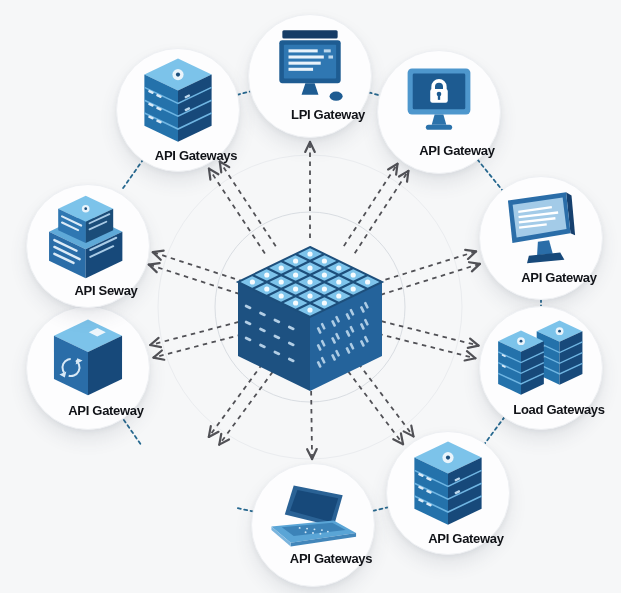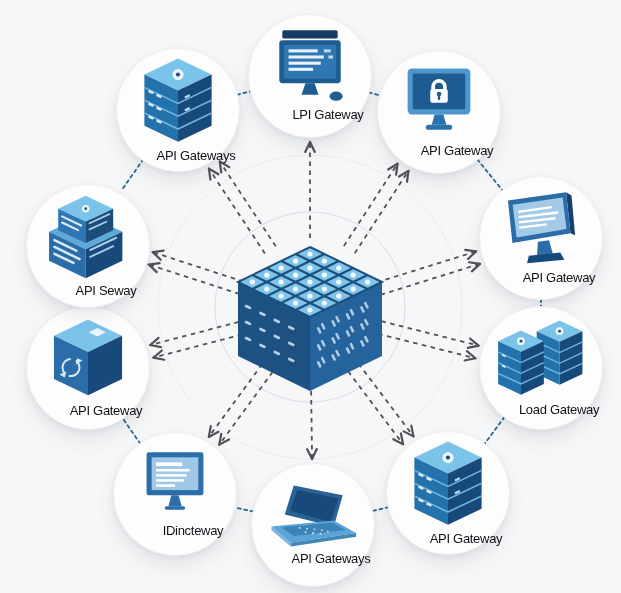--- a/index.html
+++ b/index.html
@@ -13,21 +13,21 @@
   #wires,#cube{position:absolute;pointer-events:none;}
   #wires{left:0;top:0;}
   #cube{left:232px;top:239px;}
   .node{
     position:absolute;width:124px;height:124px;border-radius:50%;
     background:#fdfdfe;border:1px solid #eef0f3;box-sizing:border-box;
     box-shadow:0 10px 18px rgba(60,70,90,.10),0 2px 5px rgba(60,70,90,.07);
     display:flex;flex-direction:column;align-items:center;justify-content:center;
   }
   .node .label{
-    font-weight:400;font-size:13px;color:#111318;letter-spacing:-.3px;
+    font-weight:700;font-size:13px;color:#111318;letter-spacing:-.3px;
     white-space:nowrap;margin-top:3px;padding-left:36px;
   }
   .node svg{display:block;}
 </style>
 </head>
 <body>
 
 <div id="stage">
 
   <svg id="wires" width="621" height="593" viewBox="0 0 621 593">
@@ -242,21 +242,21 @@
           <circle cx="34" cy="17" r="2" fill="#1c4f7c"></circle>
         <polygon points="2,17 34,32 34,92 2,77" fill="#2472ab"></polygon>
         <polygon points="34,32 66,17 66,77 34,92" fill="#17497a"></polygon>
         <polyline points="2,32 34,47 66,32" stroke="#6fb5e2" stroke-width="2" fill="none"></polyline>
         <polyline points="2,47 34,62 66,47" stroke="#6fb5e2" stroke-width="2" fill="none"></polyline>
         <polyline points="2,62 34,77 66,62" stroke="#6fb5e2" stroke-width="2" fill="none"></polyline>
         <rect x="7" y="36" width="6" height="2.6" rx="1" fill="#dcebf7" transform="rotate(26 10 37)"></rect>
         <rect x="7" y="51" width="6" height="2.6" rx="1" fill="#dcebf7" transform="rotate(26 10 52)"></rect>
       </g>
     </svg>
-    <div class="label">Load Gateway</div>
+    <div class="label">Load Gateways</div>
   </div>
 
   <div class="node" style="left:386px;top:431px">
     <svg width="76" height="88" viewBox="0 0 92 110">
       <polygon points="46,2 88,22 46,42 4,22" fill="#7cc3ea"></polygon>
       <circle cx="46" cy="22" r="7" fill="#eaf4fb"></circle>
         <circle cx="46" cy="22" r="2.6" fill="#1c4f7c"></circle>
       <polygon points="4,22 46,42 46,106 4,86" fill="#2472ab"></polygon>
       <polygon points="46,42 88,22 88,86 46,106" fill="#17497a"></polygon>
       <polyline points="4,38 46,58 88,38" stroke="#6fb5e2" stroke-width="2" fill="none"></polyline>
@@ -287,34 +287,20 @@
       <circle cx="68" cy="61" r="1.3" fill="#cfe4f4"></circle>
         <circle cx="78" cy="62" r="1.3" fill="#cfe4f4"></circle>
       <circle cx="56" cy="65" r="1.3" fill="#cfe4f4"></circle>
         <circle cx="66" cy="66" r="1.3" fill="#cfe4f4"></circle>
       <circle cx="76" cy="67" r="1.3" fill="#cfe4f4"></circle>
         <circle cx="86" cy="64" r="1.3" fill="#cfe4f4"></circle>
     </svg>
     <div class="label">API Gateways</div>
   </div>
 
-  <div class="node" style="left:113px;top:432px">
-    <svg width="82" height="70" viewBox="0 0 112 96">
-      <rect x="17" y="3" width="78" height="59" rx="3" fill="#2a6da8"></rect>
-      <rect x="24" y="10" width="64" height="45" fill="#9fc8e6"></rect>
-      <rect x="30" y="17" width="36" height="5" fill="#ffffff"></rect>
-      <rect x="30" y="26" width="46" height="3.5" fill="#ffffff"></rect>
-      <rect x="30" y="33" width="42" height="3.5" fill="#ffffff"></rect>
-      <rect x="30" y="40" width="38" height="3.5" fill="#ffffff"></rect>
-      <rect x="30" y="47" width="26" height="3.5" fill="#ffffff"></rect>
-      <polygon points="51,62 61,62 65,77 47,77" fill="#2a6da8"></polygon>
-      <rect x="42" y="77" width="28" height="5" rx="2.5" fill="#2a6da8"></rect>
-    </svg>
-    <div class="label">IDincteway</div>
-  </div>
 
   <div class="node" style="left:26px;top:306px">
     <svg width="78" height="82" viewBox="0 0 100 106">
       <polygon points="50,2 94,23 50,44 6,23" fill="#7cc3ea"></polygon>
       <polygon points="62,13 73,18.5 62,24 51,18.5" fill="#eef6fc"></polygon>
       <polygon points="6,23 50,44 50,100 6,79" fill="#2a6da8"></polygon>
       <polygon points="50,44 94,23 94,79 50,100" fill="#17497a"></polygon>
       <circle cx="28" cy="64" r="11" fill="none" stroke="#d8e9f6" stroke-width="2.6" stroke-dasharray="24 7" transform="rotate(-20 28 64)"></circle>
       <polygon points="36,52 43,55 34,60" fill="#d8e9f6"></polygon>
       <polygon points="20,77 13,73 22,69" fill="#d8e9f6"></polygon>

